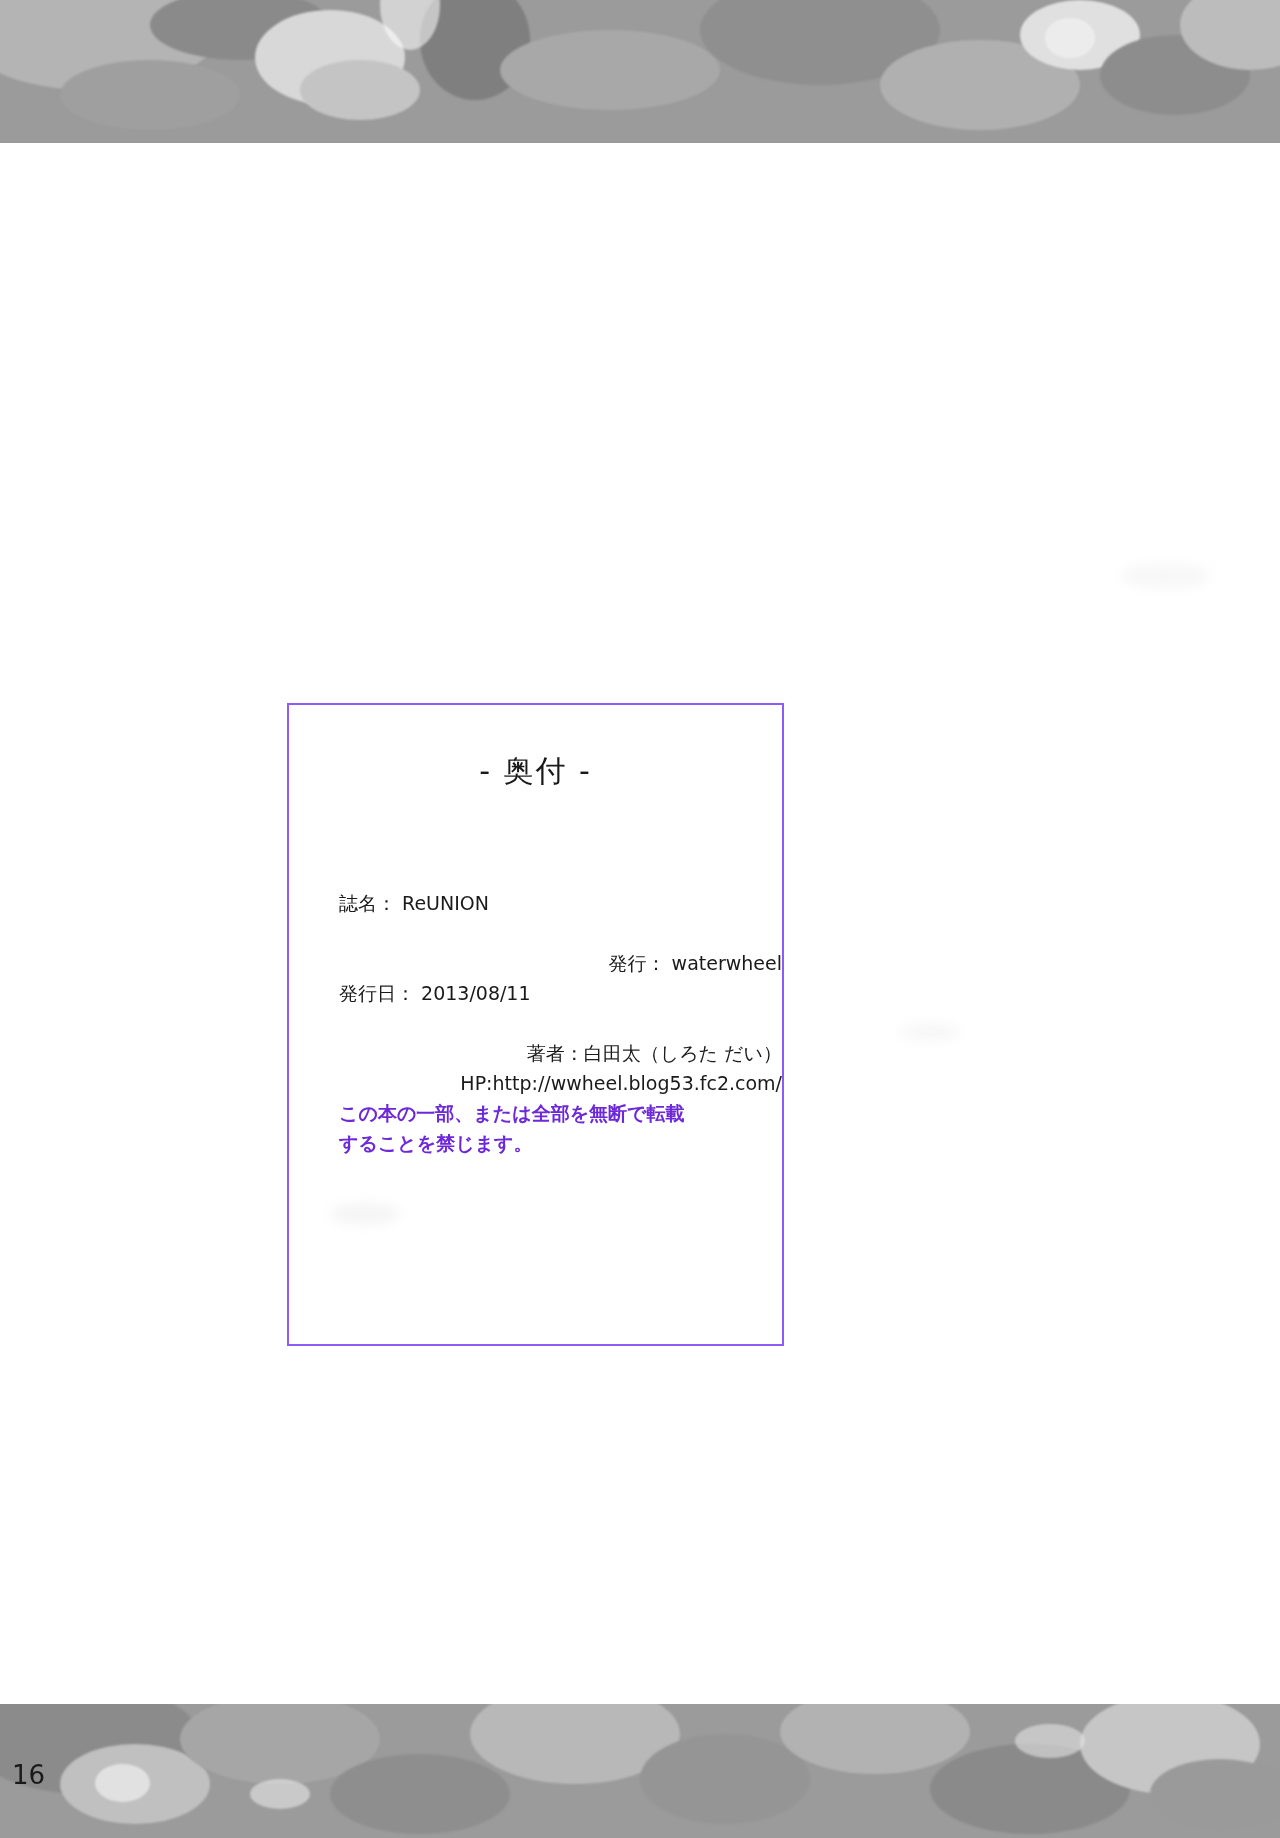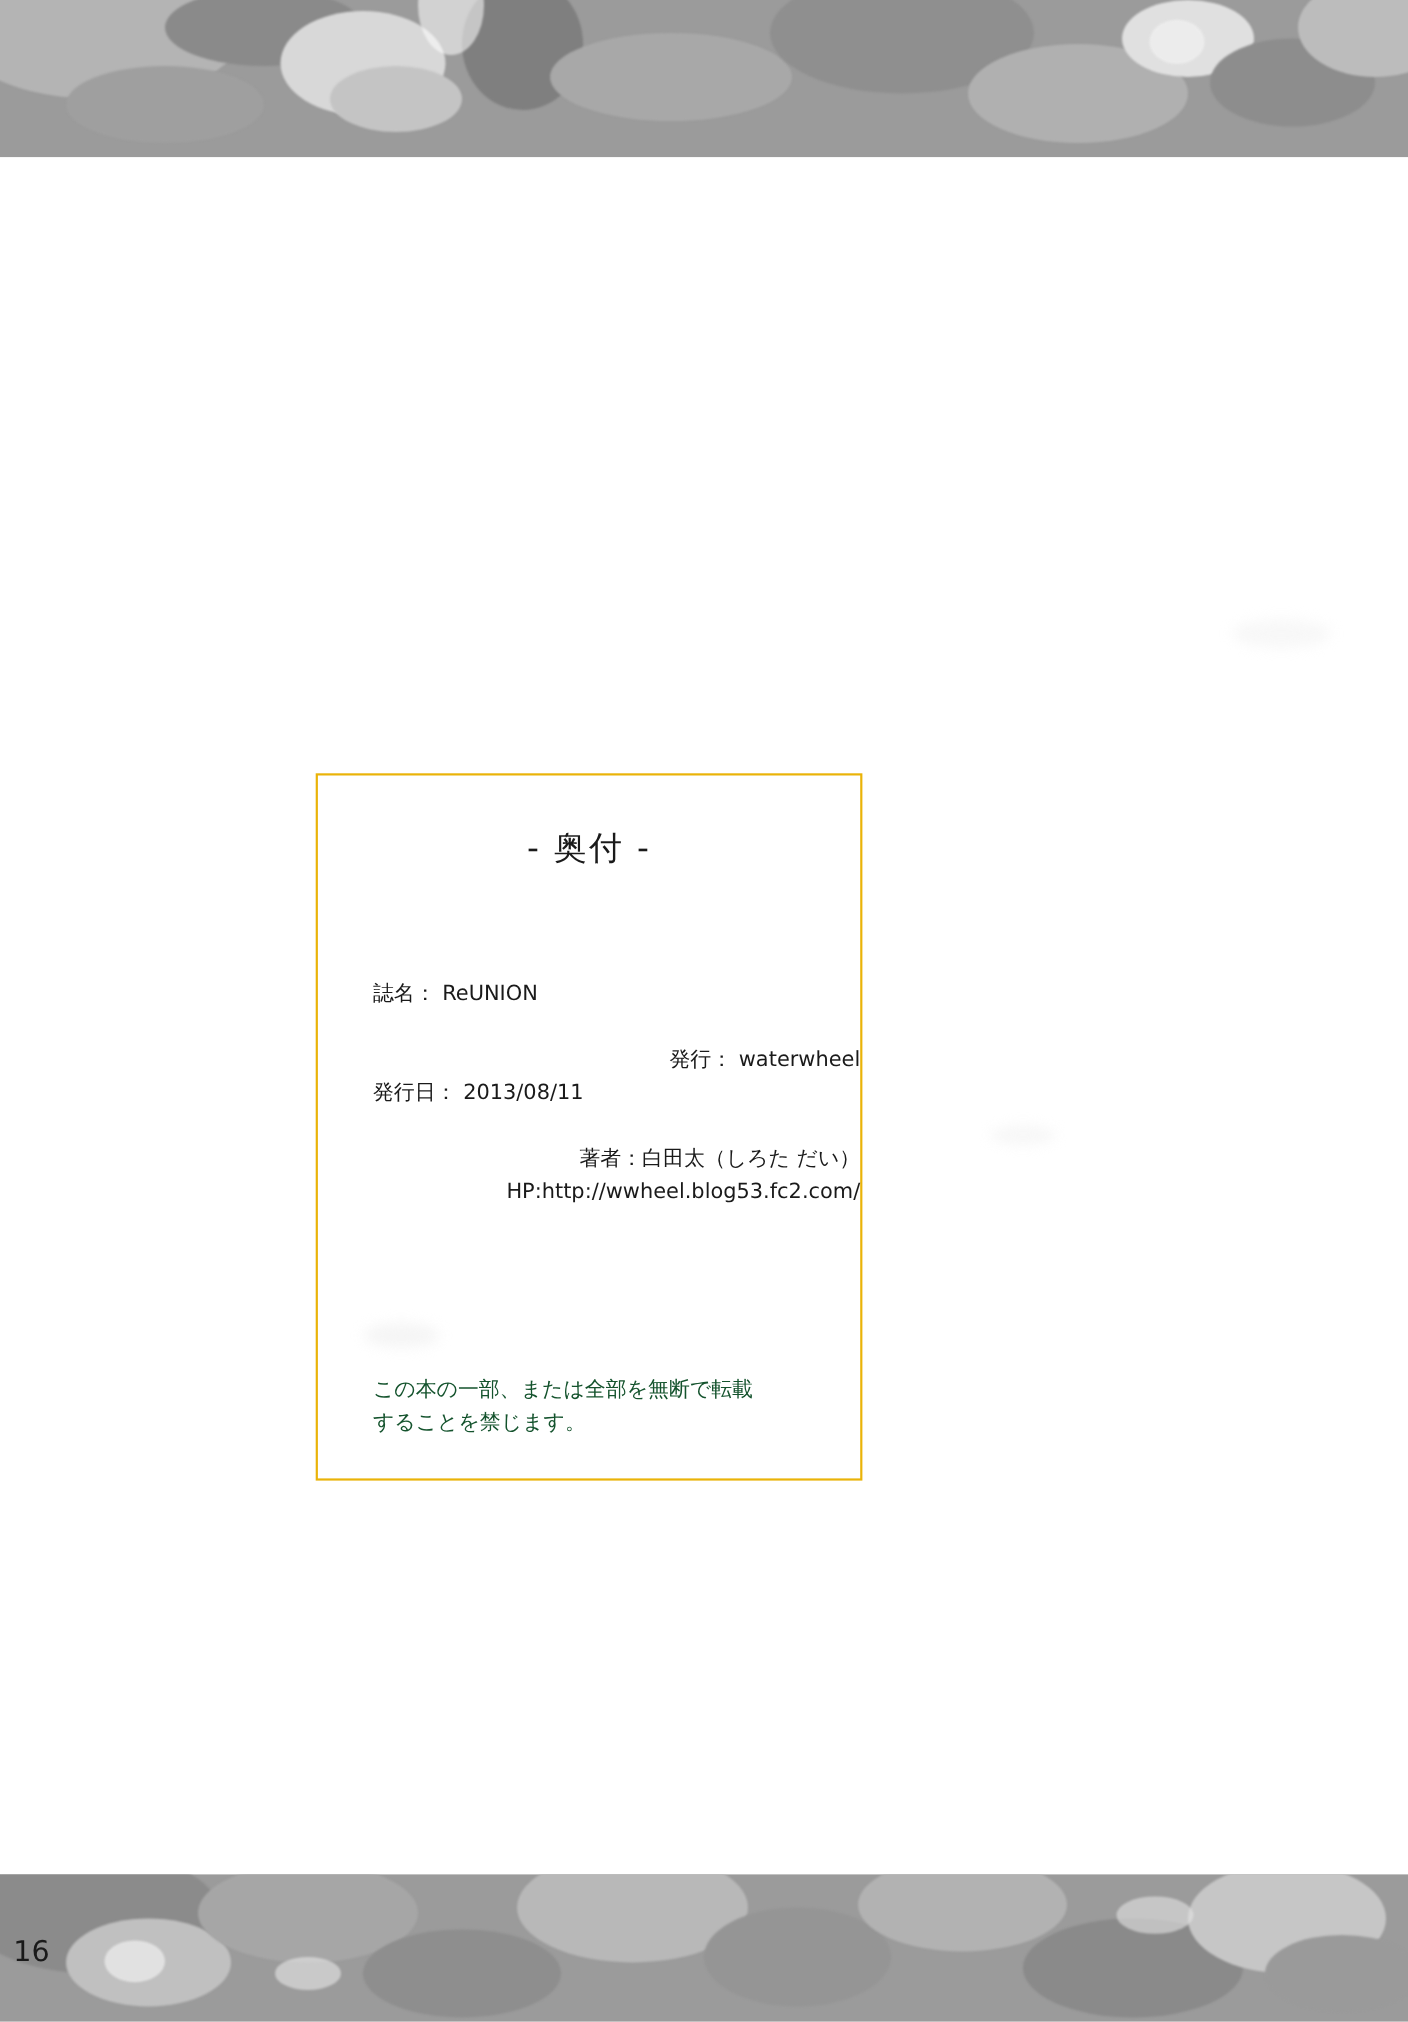--- a/index.html
+++ b/index.html
@@ -50,21 +50,21 @@
     filter: blur(6px);
   }
 
   
   .colophon {
     position: absolute;
     left: 287px;
     top: 560px;
     width: 497px;
     height: 643px;
-    border: 2px solid #eab308;
+    border: 2px solid #8b5cf6;
     box-sizing: border-box;
     background: transparent;
   }
   .colophon-title {
     text-align: center;
     margin-top: 46px;
     font-size: 30px;
     letter-spacing: 2px;
     color: #1a1a1a;
     font-family: "DejaVu Sans", sans-serif;
@@ -80,25 +80,25 @@
   }
   .body-block p {
     margin: 0 0 30px 0;
   }
   .body-block p.tight {
     margin-bottom: 0;
     text-align: right;
   }
   .notice {
     margin-left: 50px;
-    margin-top: 150px;
-    color: #14532d;
+    color: #6d28d9;
     font-family: "DejaVu Sans", sans-serif;
     font-size: 19px;
     line-height: 30px;
+    font-weight: bold;
   }
   .notice div { white-space: nowrap; }
 
   
   .page-number {
     position: absolute;
     left: 12px;
     top: 1760px;
     font-family: "DejaVu Sans", sans-serif;
     font-size: 26px;

